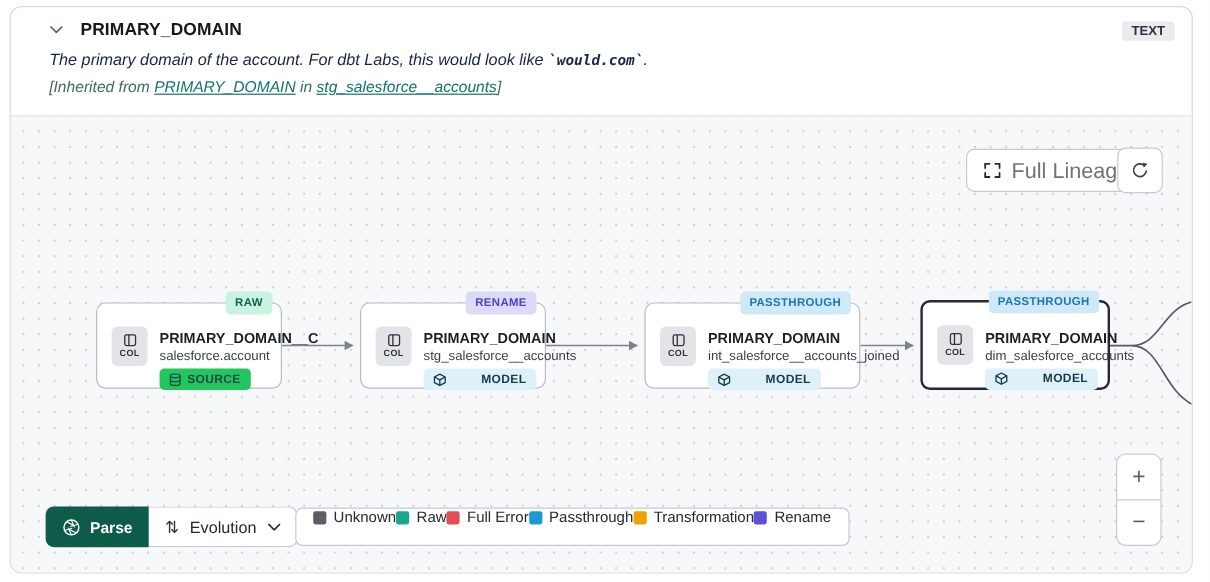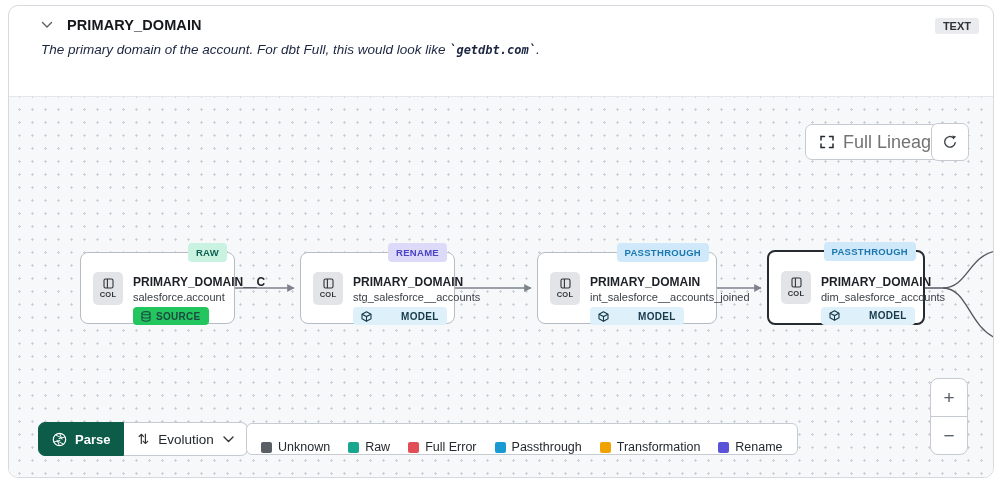--- a/index.html
+++ b/index.html
@@ -86,21 +86,21 @@
   .seg-lens-select {
     display: flex; align-items: center; gap: 9px; padding: 0 13px;
     background: #fff; color: #24292f; border: 1px solid #c6cbd1; border-left: none;
     border-radius: 0 7px 7px 0; font-size: 13.5px; cursor: pointer; font-family: inherit;
   }
   .evo-icon { font-size: 14px; color: #2e3338; }
   
   .legend {
     position: absolute; left: 237px; top: 326px; height: 32px;
     background: #fff; border: 1px solid #c6cbd1; border-radius: 6px;
-    display: flex; align-items: flex-end; gap: 18px; padding: 0 14px;
+    display: flex; align-items: flex-start; padding: 0 14px;
   }
   .legend-item { display: flex; align-items: center; gap: 6px; font-size: 12.5px; color: #24292f; }
   .swatch { width: 11px; height: 11px; border-radius: 2px; flex: 0 0 auto; }
   
   .zoomers {
     position: absolute; left: 921px; top: 281px; width: 38px; height: 77px;
     background: #fff; border: 1px solid #c6cbd1; border-radius: 8px;
     display: flex; flex-direction: column; overflow: hidden;
   }
   .zoomers button {
@@ -119,21 +119,24 @@
     <div class="hdr-row">
       <button class="chev-btn">
         <svg width="12" height="8" viewBox="0 0 12 8">
             <polyline points="1.5,1.5 6,6 10.5,1.5" fill="none" stroke="currentColor" stroke-width="1.4" stroke-linecap="round" stroke-linejoin="round"></polyline>
           </svg>
       </button>
       <span class="hdr-title">PRIMARY_DOMAIN</span>
     </div>
     <span class="type-badge">TEXT</span>
     <div class="desc">
-      <span>The primary domain of the account. For dbt Full, this would look like </span><code>`getdbt.com`</code><span>.</span>
+      <span>The primary domain of the account. For dbt Labs, this would look like </span><code>`would.com`</code><span>.</span>
+    </div>
+    <div class="inherited">
+      <span>[Inherited from </span><a>PRIMARY_DOMAIN</a><span> in </span><a>stg_salesforce__accounts</a><span>]</span>
     </div>
   </div>
 
   <div class="canvas">
 
     <svg class="edges" viewBox="0 0 984 382" preserveAspectRatio="none">
       <defs>
         <marker id="arrow" viewBox="0 0 8 8" refX="6.5" refY="4" markerWidth="7" markerHeight="7" orient="auto">
           <path d="M0.5,0.5 L7,4 L0.5,7.5 Z" fill="#7d838c"></path>
         </marker>

